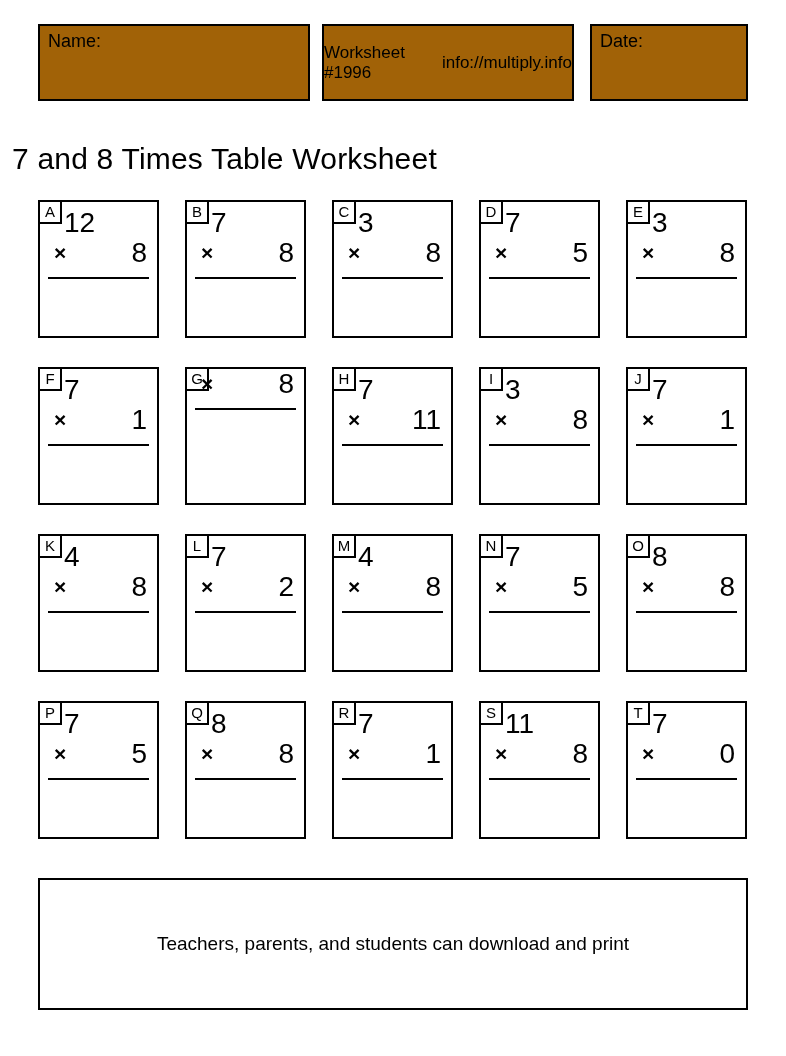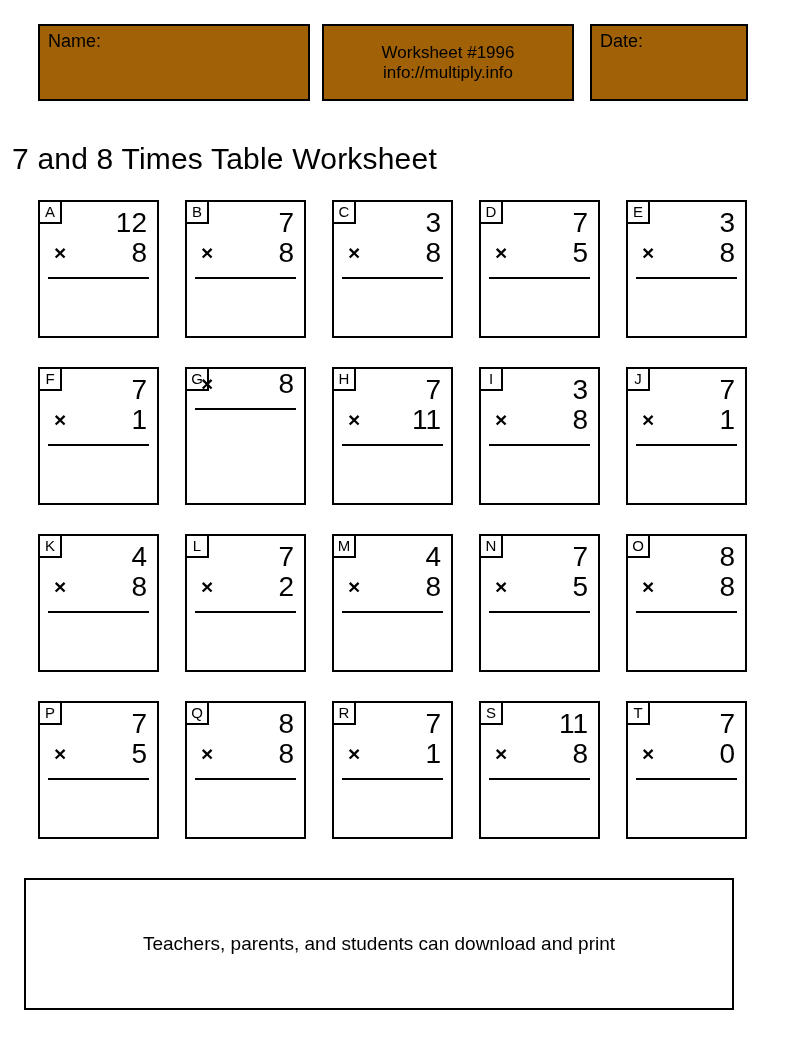--- a/index.html
+++ b/index.html
@@ -9,21 +9,21 @@
     font-family: "Liberation Sans", sans-serif;
     position: relative; overflow: hidden;
   }
   .hbox {
     position: absolute; border: 2px solid #000; box-sizing: border-box;
     background: #a16207;
   }
   .name-box { left: 38px; top: 24px; width: 272px; height: 77px; padding: 5px 0 0 8px; font-size: 18px; }
   .ws-box {
     left: 322px; top: 24px; width: 252px; height: 77px;
-    display: flex; flex-direction: column; justify-content: center; align-items: center;
+    display: flex; justify-content: center; align-items: center;
     gap: 0; font-size: 17px;
   }
   .date-box { left: 590px; top: 24px; width: 158px; height: 77px; padding: 5px 0 0 8px; font-size: 18px; }
 
   .title {
     position: absolute; top: 130px; left: 0; width: 786px; margin: 12px;
     text-align: left; font-size: 30px; font-weight: 400; letter-spacing: 0.2px;
   }
 
   .grid {
@@ -35,32 +35,32 @@
     width: 121px; height: 138px; border: 2px solid #000;
     box-sizing: border-box; position: relative; background: #fff;
   }
   .letter {
     position: absolute; top: 0; left: 0; width: 22px; height: 22px;
     border-right: 2px solid #000; border-bottom: 2px solid #000;
     box-sizing: border-box; font-size: 15px; line-height: 19px; text-align: center;
   }
   .top-num {
     margin-top: 6px; font-size: 28px; line-height: 30px;
-    text-align: right; padding-right: 10px;
+    padding-right: 10px; padding-left: 24px;
   }
   .second-row {
     display: flex; justify-content: space-between; align-items: center;
     font-size: 28px; line-height: 30px; padding: 0 10px 0 14px;
   }
   .times { font-size: 21px; font-weight: 700; }
   .answer-line { border-top: 2px solid #000; margin: 9px 8px 0 8px; }
   .answer-space { height: 50px; }
 
   .footer {
-    position: absolute; left: 24px; top: 878px; width: 710px; height: 132px;
+    position: absolute; left: 38px; top: 878px; width: 710px; height: 132px;
     border: 2px solid #000; box-sizing: border-box;
     display: flex; flex-direction: column; justify-content: center; align-items: center;
     gap: 17px; font-size: 19px; text-align: center;
   }
 </style>
 </head>
 <body>
 
 <div class="page">
 

